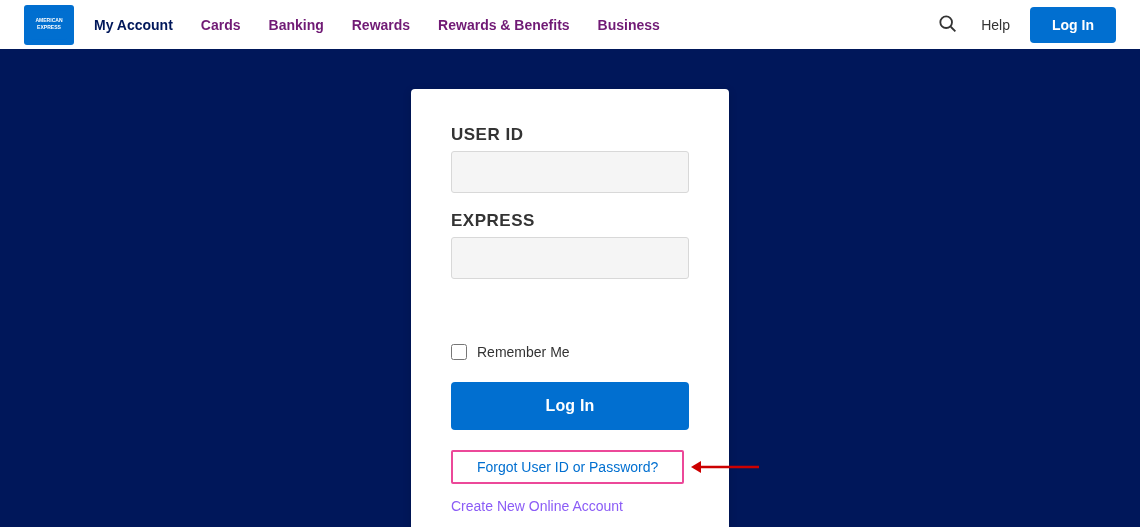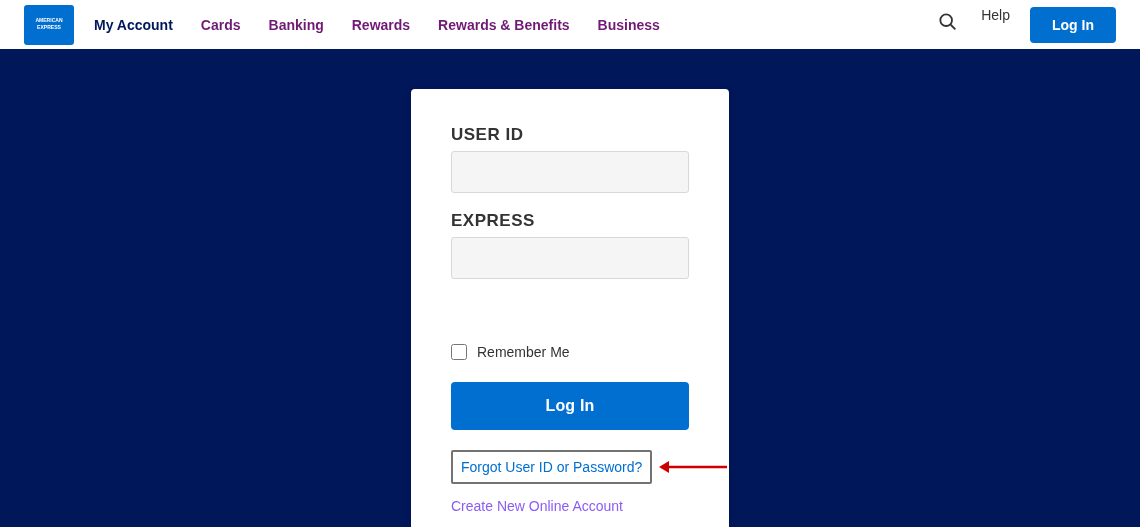--- a/index.html
+++ b/index.html
@@ -57,21 +57,21 @@
       white-space: nowrap;
     }
 
     .nav-link.active {
       color: #00175a;
       font-weight: 600;
     }
 
     .header-right {
       display: flex;
-      align-items: flex-start;
+      align-items: center;
       gap: 20px;
     }
 
     .search-icon-btn {
       background: none;
       border: none;
       cursor: pointer;
       padding: 4px;
       color: #333;
     }
@@ -173,22 +173,22 @@
       border-radius: 4px;
       font-size: 16px;
       font-weight: 600;
       cursor: pointer;
       margin-bottom: 20px;
       letter-spacing: 0.2px;
     }
 
     .forgot-link-box {
       display: inline-block;
-      border: 2px solid #737373;
-      padding: 6px 8px;
+      border: 2px solid #ec4899;
+      padding: 6px 24px;
       border-radius: 2px;
     }
 
     .forgot-link {
       color: #016fd0;
       font-size: 14px;
       cursor: pointer;
       text-decoration: none;
     }
 

